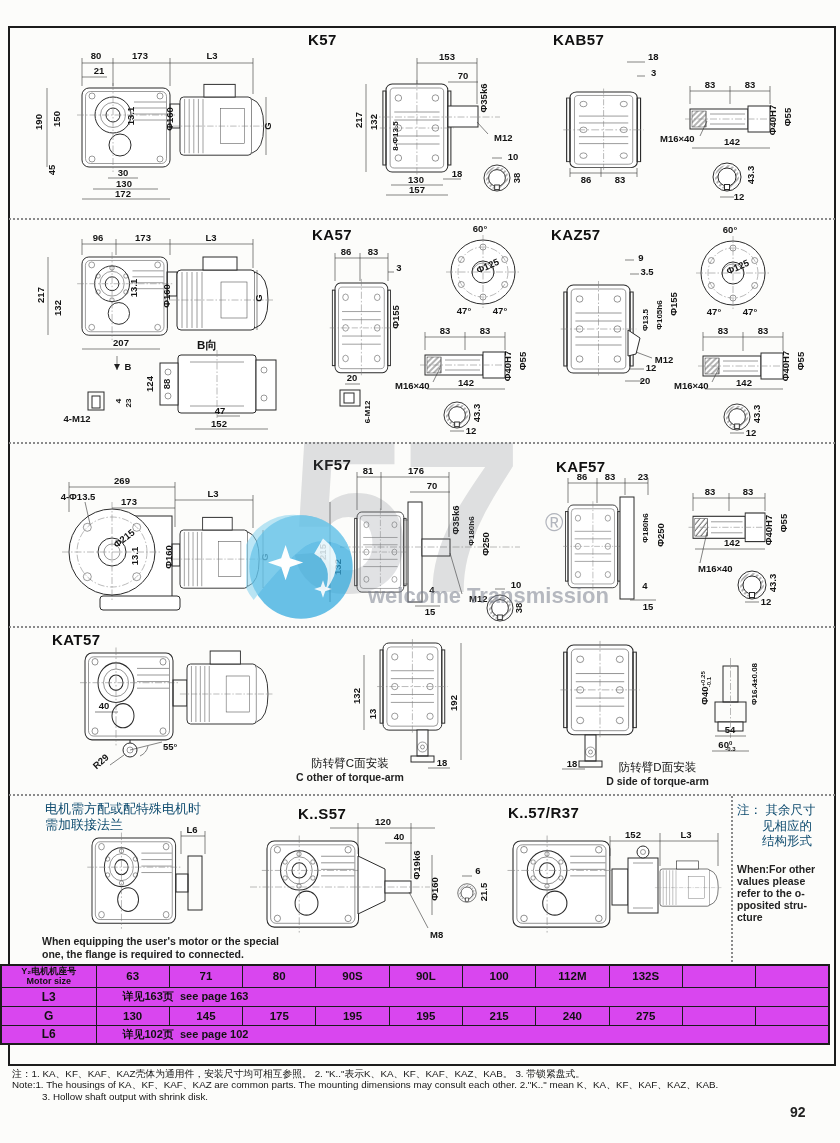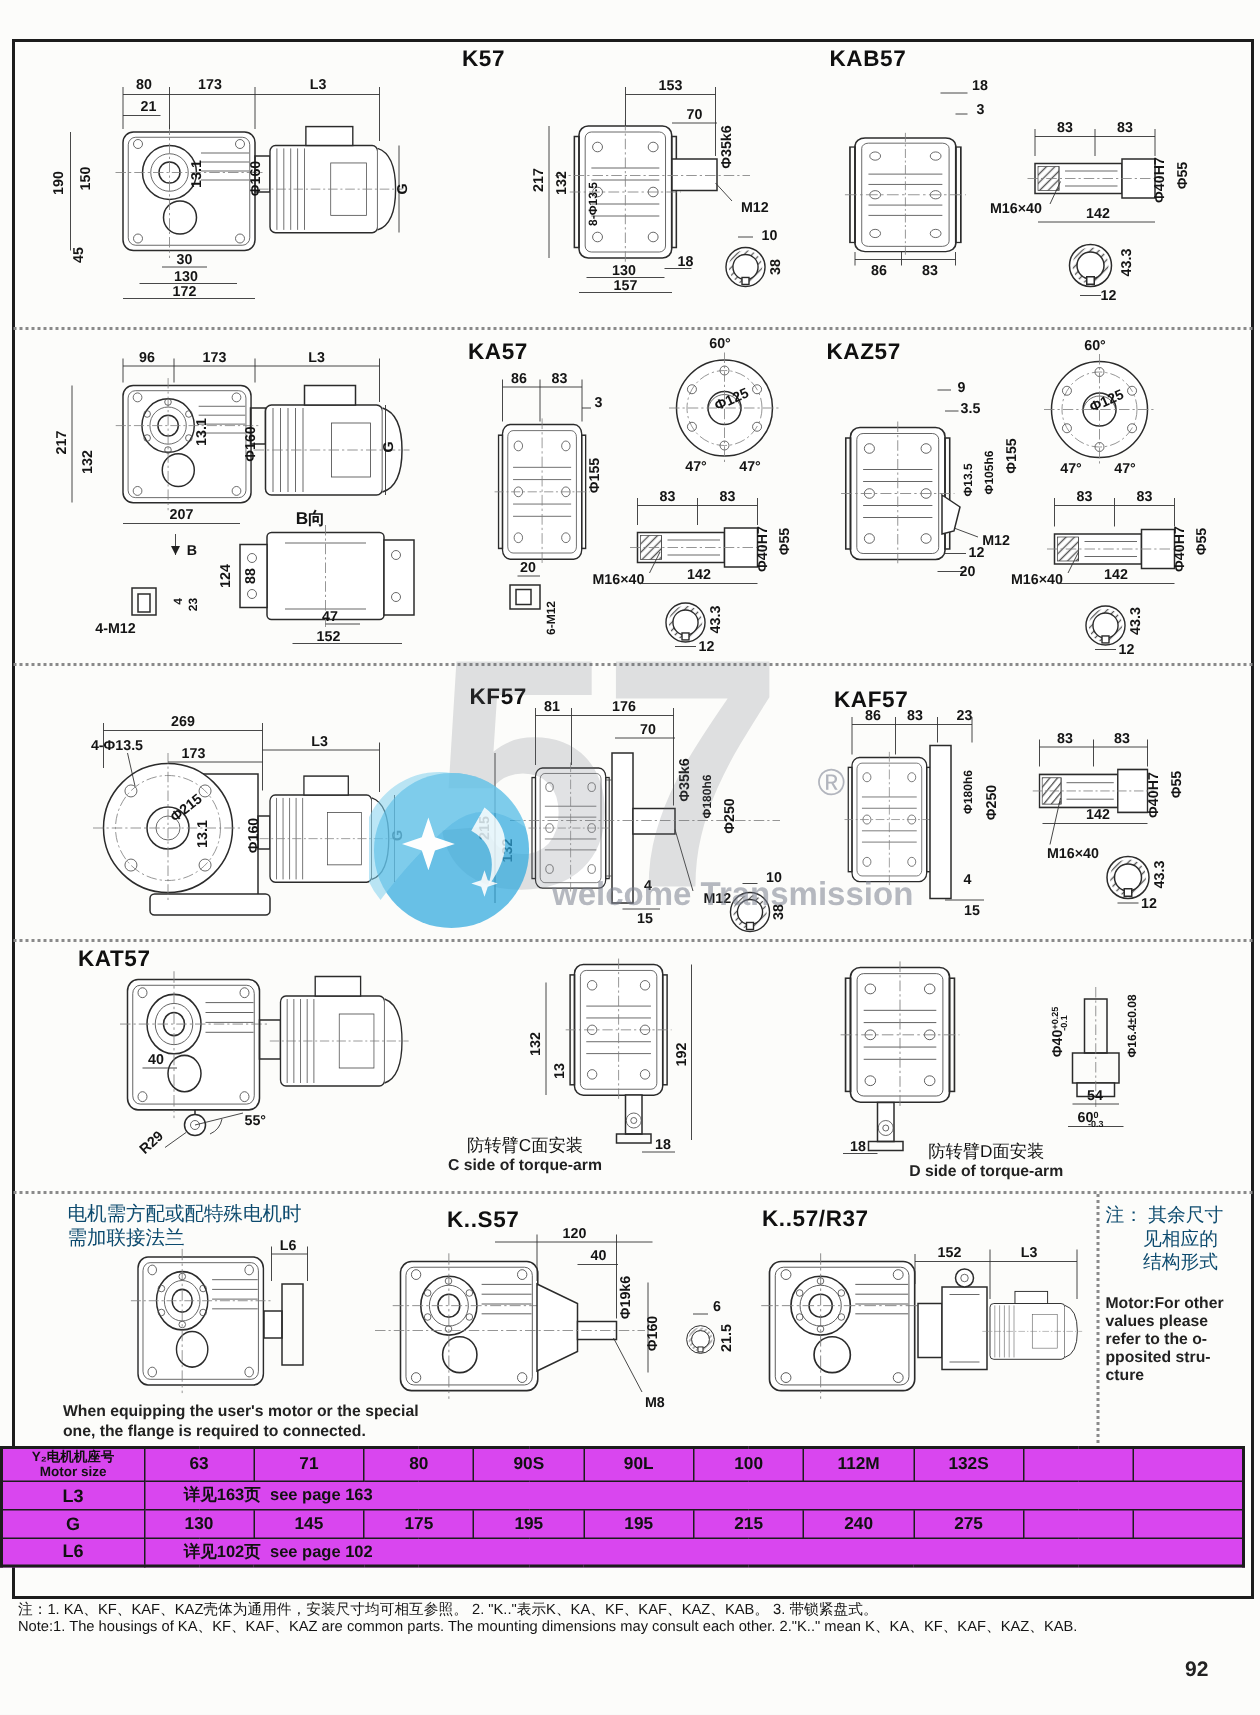--- a/index.html
+++ b/index.html
@@ -57,21 +57,21 @@
 <div class="dtitle" style="left:312px;top:226px">KA57</div>
 <div class="dtitle" style="left:551px;top:226px">KAZ57</div>
 <div class="dtitle" style="left:313px;top:456px">KF57</div>
 <div class="dtitle" style="left:556px;top:458px">KAF57</div>
 <div class="dtitle" style="left:52px;top:631px">KAT57</div>
 <div class="dtitle" style="left:298px;top:805px">K..S57</div>
 <div class="dtitle" style="left:508px;top:804px">K..57/R37</div>
 
 <div class="cap" style="left:290px;top:756px;width:120px">
   <div class="cn">防转臂C面安装</div>
-  <div class="en">C side of torque-arm</div>
+  <div class="en">C other of torque-arm</div>
 </div>
 <div class="cap" style="left:595px;top:760px;width:125px">
   <div class="cn">防转臂D面安装</div>
   <div class="en">D side of torque-arm</div>
 </div>
 
 <div class="cnblock" style="left:45px;top:801px;font-size:13px;line-height:1.25">
   <div>电机需方配或配特殊电机时</div>
   <div>需加联接法兰</div>
 </div>
@@ -79,21 +79,21 @@
   <div>When equipping the user's motor or the special</div>
   <div>one, the flange is required to connected.</div>
 </div>
 
 <div class="cnblock" style="left:737px;top:803px;font-size:12.5px;line-height:1.25">
   <div>注： 其余尺寸</div>
   <div style="padding-left:25px">见相应的</div>
   <div style="padding-left:25px">结构形式</div>
 </div>
 <div class="enblock" style="left:737px;top:863px;font-size:10.5px;font-weight:700;line-height:1.15">
-  <div>Motor:For other</div>
+  <div>When:For other</div>
   <div>values please</div>
   <div>refer to the o-</div>
   <div>pposited stru-</div>
   <div>cture</div>
 </div>
 
 <svg class="dwg" viewBox="0 0 840 1143">
 <defs>
 <pattern id="hatch" width="4" height="4" patternUnits="userSpaceOnUse" patternTransform="rotate(45)">
   <rect width="4" height="4" fill="#fff"></rect>
@@ -653,20 +653,21 @@
   <tr>
     <td class="lbl1">L6</td>
     <td colspan="20" class="spantext"><span>详见102页</span>&nbsp;&nbsp;<span>see page 102</span></td>
   </tr>
 </tbody>
     </table>
 
 <div class="notes">
   <div>注：1. KA、KF、KAF、KAZ壳体为通用件，安装尺寸均可相互参照。    2. "K.."表示K、KA、KF、KAF、KAZ、KAB。    3. 带锁紧盘式。</div>
   <div>Note:1. The housings of KA、KF、KAF、KAZ are common parts. The mounting dimensions may consult each other. 2."K.." mean K、KA、KF、KAF、KAZ、KAB.</div>
+  <div class="n3">3. Hollow shaft output with shrink disk.</div>
 </div>
 <div class="pagenum">92</div>
 
 <div class="wm">
   <div class="wm-digits">57</div>
   <svg class="wm-logo" viewBox="0 0 100 100">
     <circle cx="50" cy="50" r="47" fill="#2ea8de" opacity="0.82"></circle>
     <path d="M50,3 a47,47 0 0 1 45,33 q-25,-18 -45,-2 q-22,18 -43,46 a47,47 0 0 1 43,-77z" fill="#7fd0ef" opacity="0.6"></path>
     <path d="M62,38 q18,10 10,34 q22,-30 -2,-48z" fill="#fff" opacity="0.85"></path>
     <path d="M36,30 l4,12 l12,4 l-12,4 l-4,12 l-4,-12 l-12,-4 l12,-4 z" fill="#fff"></path>

